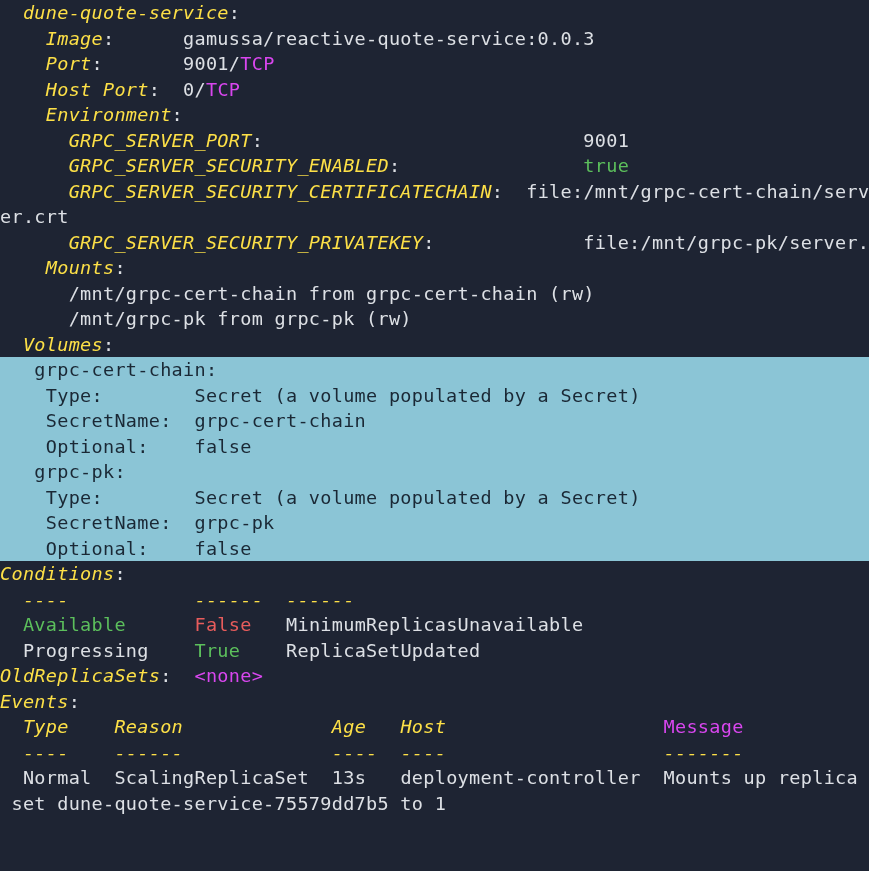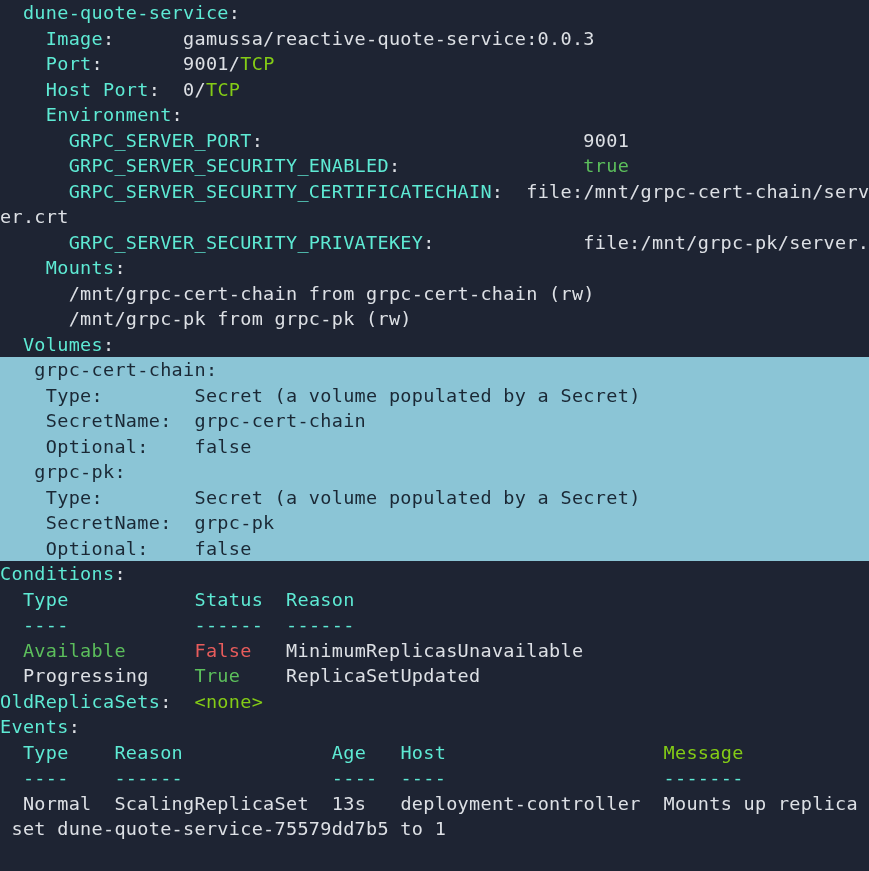--- a/index.html
+++ b/index.html
@@ -14,23 +14,23 @@
       line-height: 25.5px;
       color: #dde0e5;
       letter-spacing: 0.3px;
       overflow: hidden;
       width: 869px;
       height: 871px;
     }
     .terminal {
       padding: 0;
     }
-    .blue { color: #5eead4; }
+    .blue { color: #fde047; font-style: italic; }
     .green { color: #5cbf5c; }
-    .magenta { color: #84cc16; }
+    .magenta { color: #d946ef; }
     .white { color: #dde0e5; }
     .red { color: #e85c5c; }
     
     .highlight {
       background-color: #8bc5d6;
       color: #1a2835;
       display: block;
     }
     .highlight-line {
       background-color: #8bc5d6;
@@ -81,21 +81,20 @@
 <div class="line highlight-line">    <span>SecretName</span>:  <span>grpc-cert-chain</span></div>
 <div class="line highlight-line">    <span>Optional</span>:    <span>false</span></div>
 <div class="line highlight-line">   <span>grpc-pk</span>:</div>
 <div class="line highlight-line">    <span>Type</span>:        <span>Secret (a volume populated by a Secret)</span></div>
 <div class="line highlight-line">    <span>SecretName</span>:  <span>grpc-pk</span></div>
 <div class="line highlight-line">    <span>Optional</span>:    <span>false</span></div>
 </div>
 
 <div class="line"><span class="blue">Conditions</span><span class="white">:</span></div>
 
-<div class="line">  <span class="blue">Type</span><span class="white">           </span><span class="blue">Status</span><span class="white">  </span><span class="blue">Reason</span></div>
 
 <div class="line">  <span class="blue">----</span><span>           </span><span class="blue">------</span><span>  </span><span class="blue">------</span></div>
 
 <div class="line">  <span class="green">Available</span><span>      </span><span class="red">False</span><span>   </span><span class="white">MinimumReplicasUnavailable</span></div>
 
 <div class="line">  <span class="white">Progressing</span><span>    </span><span class="green">True</span><span>    </span><span class="white">ReplicaSetUpdated</span></div>
 
 <div class="line"><span class="blue">OldReplicaSets</span><span class="white">:  </span><span class="magenta">&lt;none&gt;</span></div>
 
 

